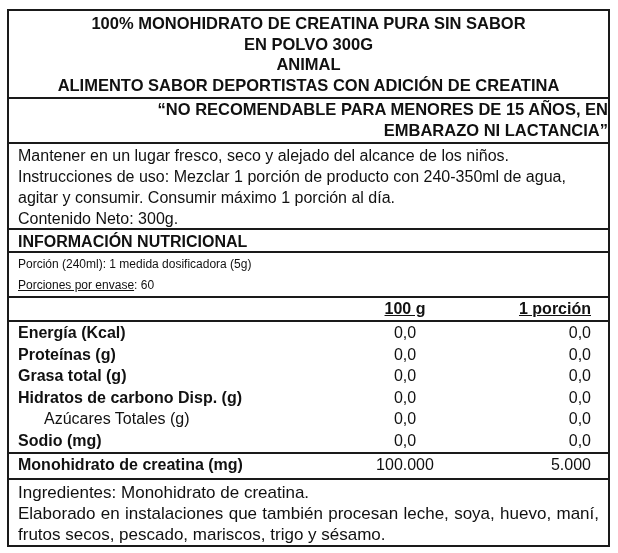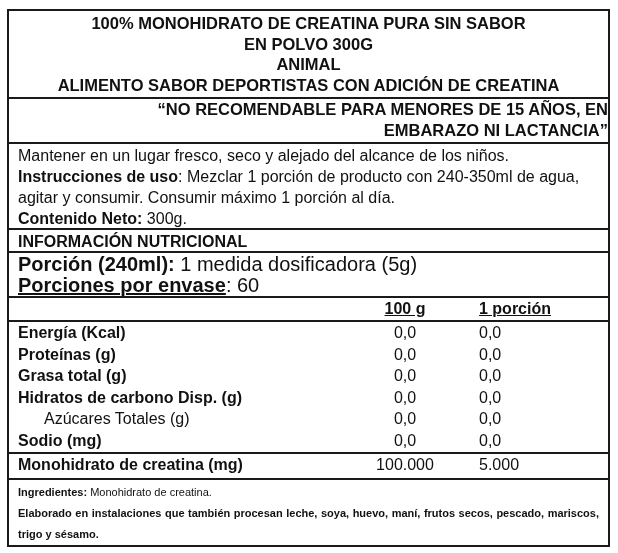--- a/index.html
+++ b/index.html
@@ -6,32 +6,32 @@
   body { width: 618px; height: 553px; position: relative; overflow: hidden;
          font-family: "Liberation Sans", sans-serif; color: #111; }
   .label { position: absolute; left: 7px; top: 9px; width: 599px; height: 534px;
            border: 2px solid #1a1a1a; box-sizing: content-box; }
   .sec { position: absolute; left: 0; width: 599px; box-sizing: border-box; }
   .hline { position: absolute; left: 0; width: 599px; height: 2px; background: #1a1a1a; }
   .center { text-align: center; font-weight: bold; }
   .title-block { top: 0; height: 78px; padding-top: 2px; font-size: 16.5px; line-height: 20.5px; }
   .warn-block { top: 88px; height: 43px; font-size: 16.5px; line-height: 21px; text-align: right; }
   .info-block { top: 133px; height: 109px; padding: 1px 0 12px 9px; font-size: 16px; line-height: 21px; }
-  .b { font-weight: bold; }
+  .b { font-weight: normal; }
   .nutri-title { top: 220px; height: 22px; padding-left: 9px; font-size: 16px; font-weight: bold; line-height: 22px; border-radius: 7px; }
-  .portion-block { top: 243px; height: 43px; padding-left: 9px; font-size: 20px; line-height: 21px; }
+  .portion-block { top: 243px; height: 43px; padding-left: 9px; font-size: 12px; line-height: 21px; }
   .table { top: 287px; height: 180px; }
   .row { position: absolute; left: 0; width: 599px; height: 21.5px; font-size: 16px; line-height: 21.5px; }
   .row .nm { position: absolute; left: 9px; font-weight: bold; }
   .row .nm.sub { left: 35px; font-weight: normal; }
   .row .c1 { position: absolute; left: 340px; width: 112px; text-align: center; }
-  .row .c2 { position: absolute; left: 470px; width: 112px; text-align: left; }
+  .row .c2 { position: absolute; left: 470px; width: 112px; text-align: right; }
   .hdr .c1, .hdr .c2 { font-weight: bold; text-decoration: underline; }
   .sodio .nm, .sodio .c1, .sodio .c2 { }
-  .ingr-block { top: 469px; height: 65px; padding: 2px 9px 0 9px; font-size: 11px; line-height: 21px; }
+  .ingr-block { top: 469px; height: 65px; padding: 2px 9px 0 9px; font-size: 17px; line-height: 21px; }
   .just { text-align: justify; text-align-last: left; }
 </style>
 </head>
 <body>
 
 <div class="label">
 
   <div class="sec center title-block">
     <div>100% MONOHIDRATO DE CREATINA PURA SIN SABOR</div>
     <div>EN POLVO 300G</div>

